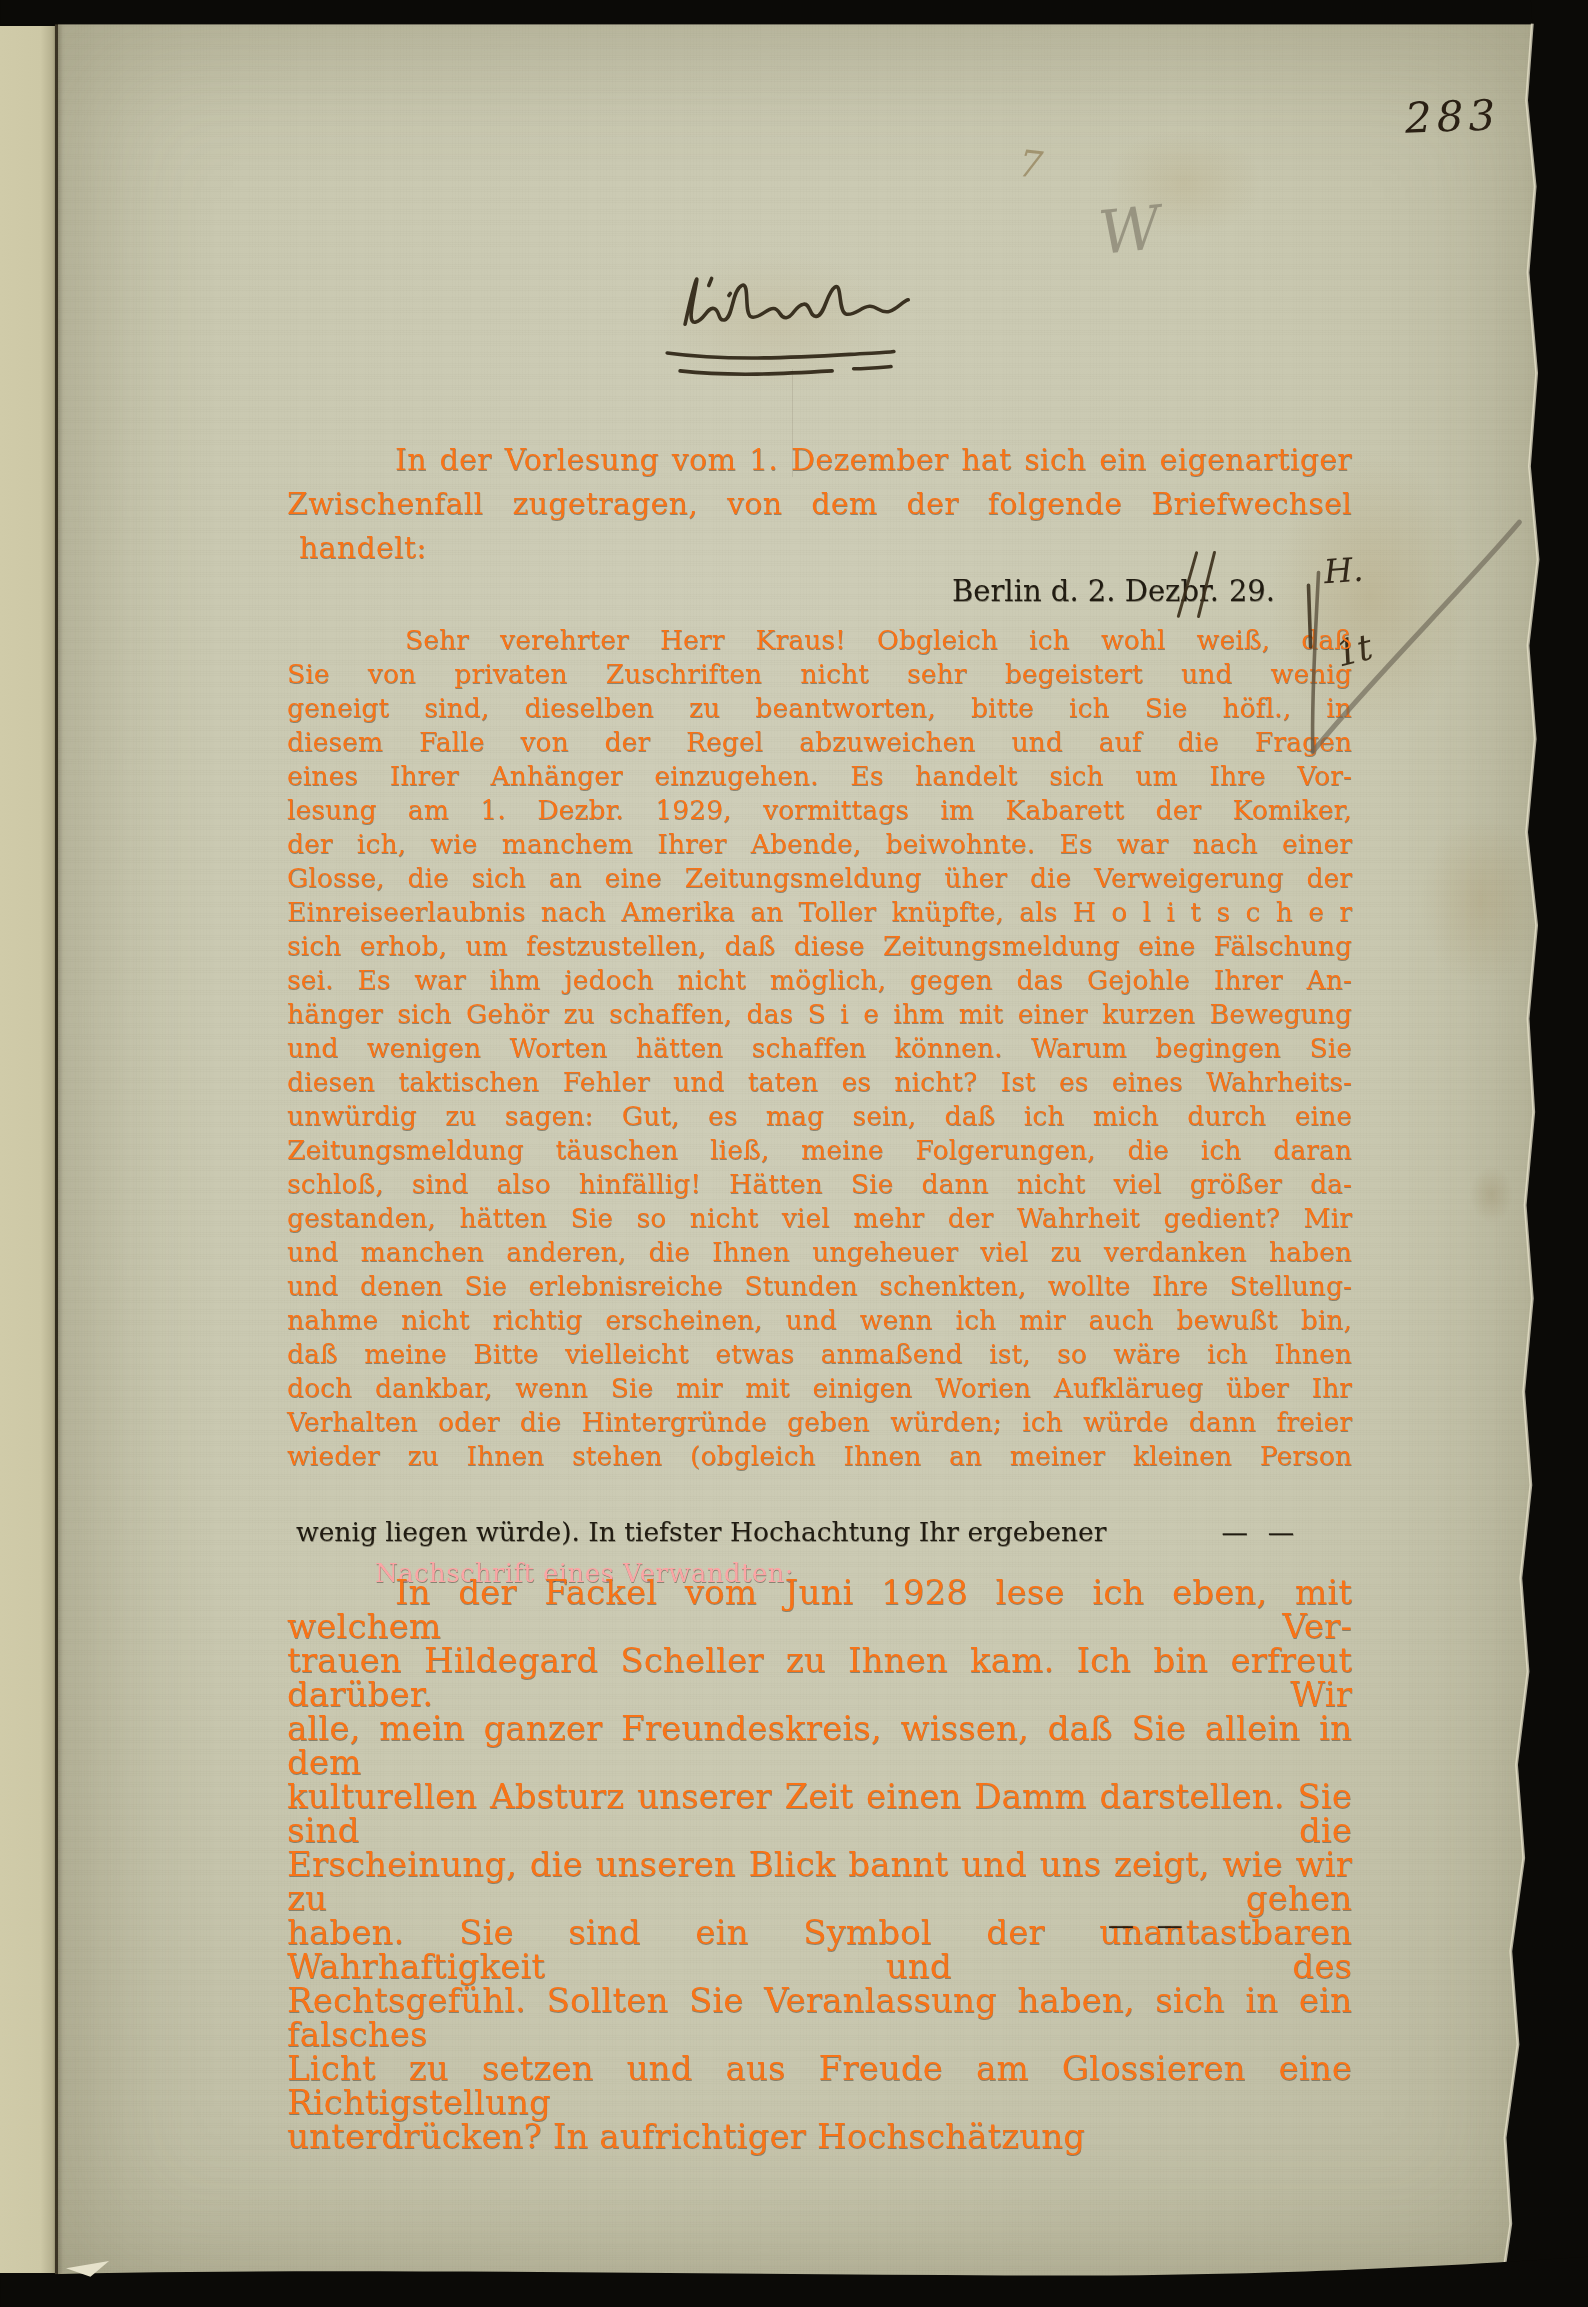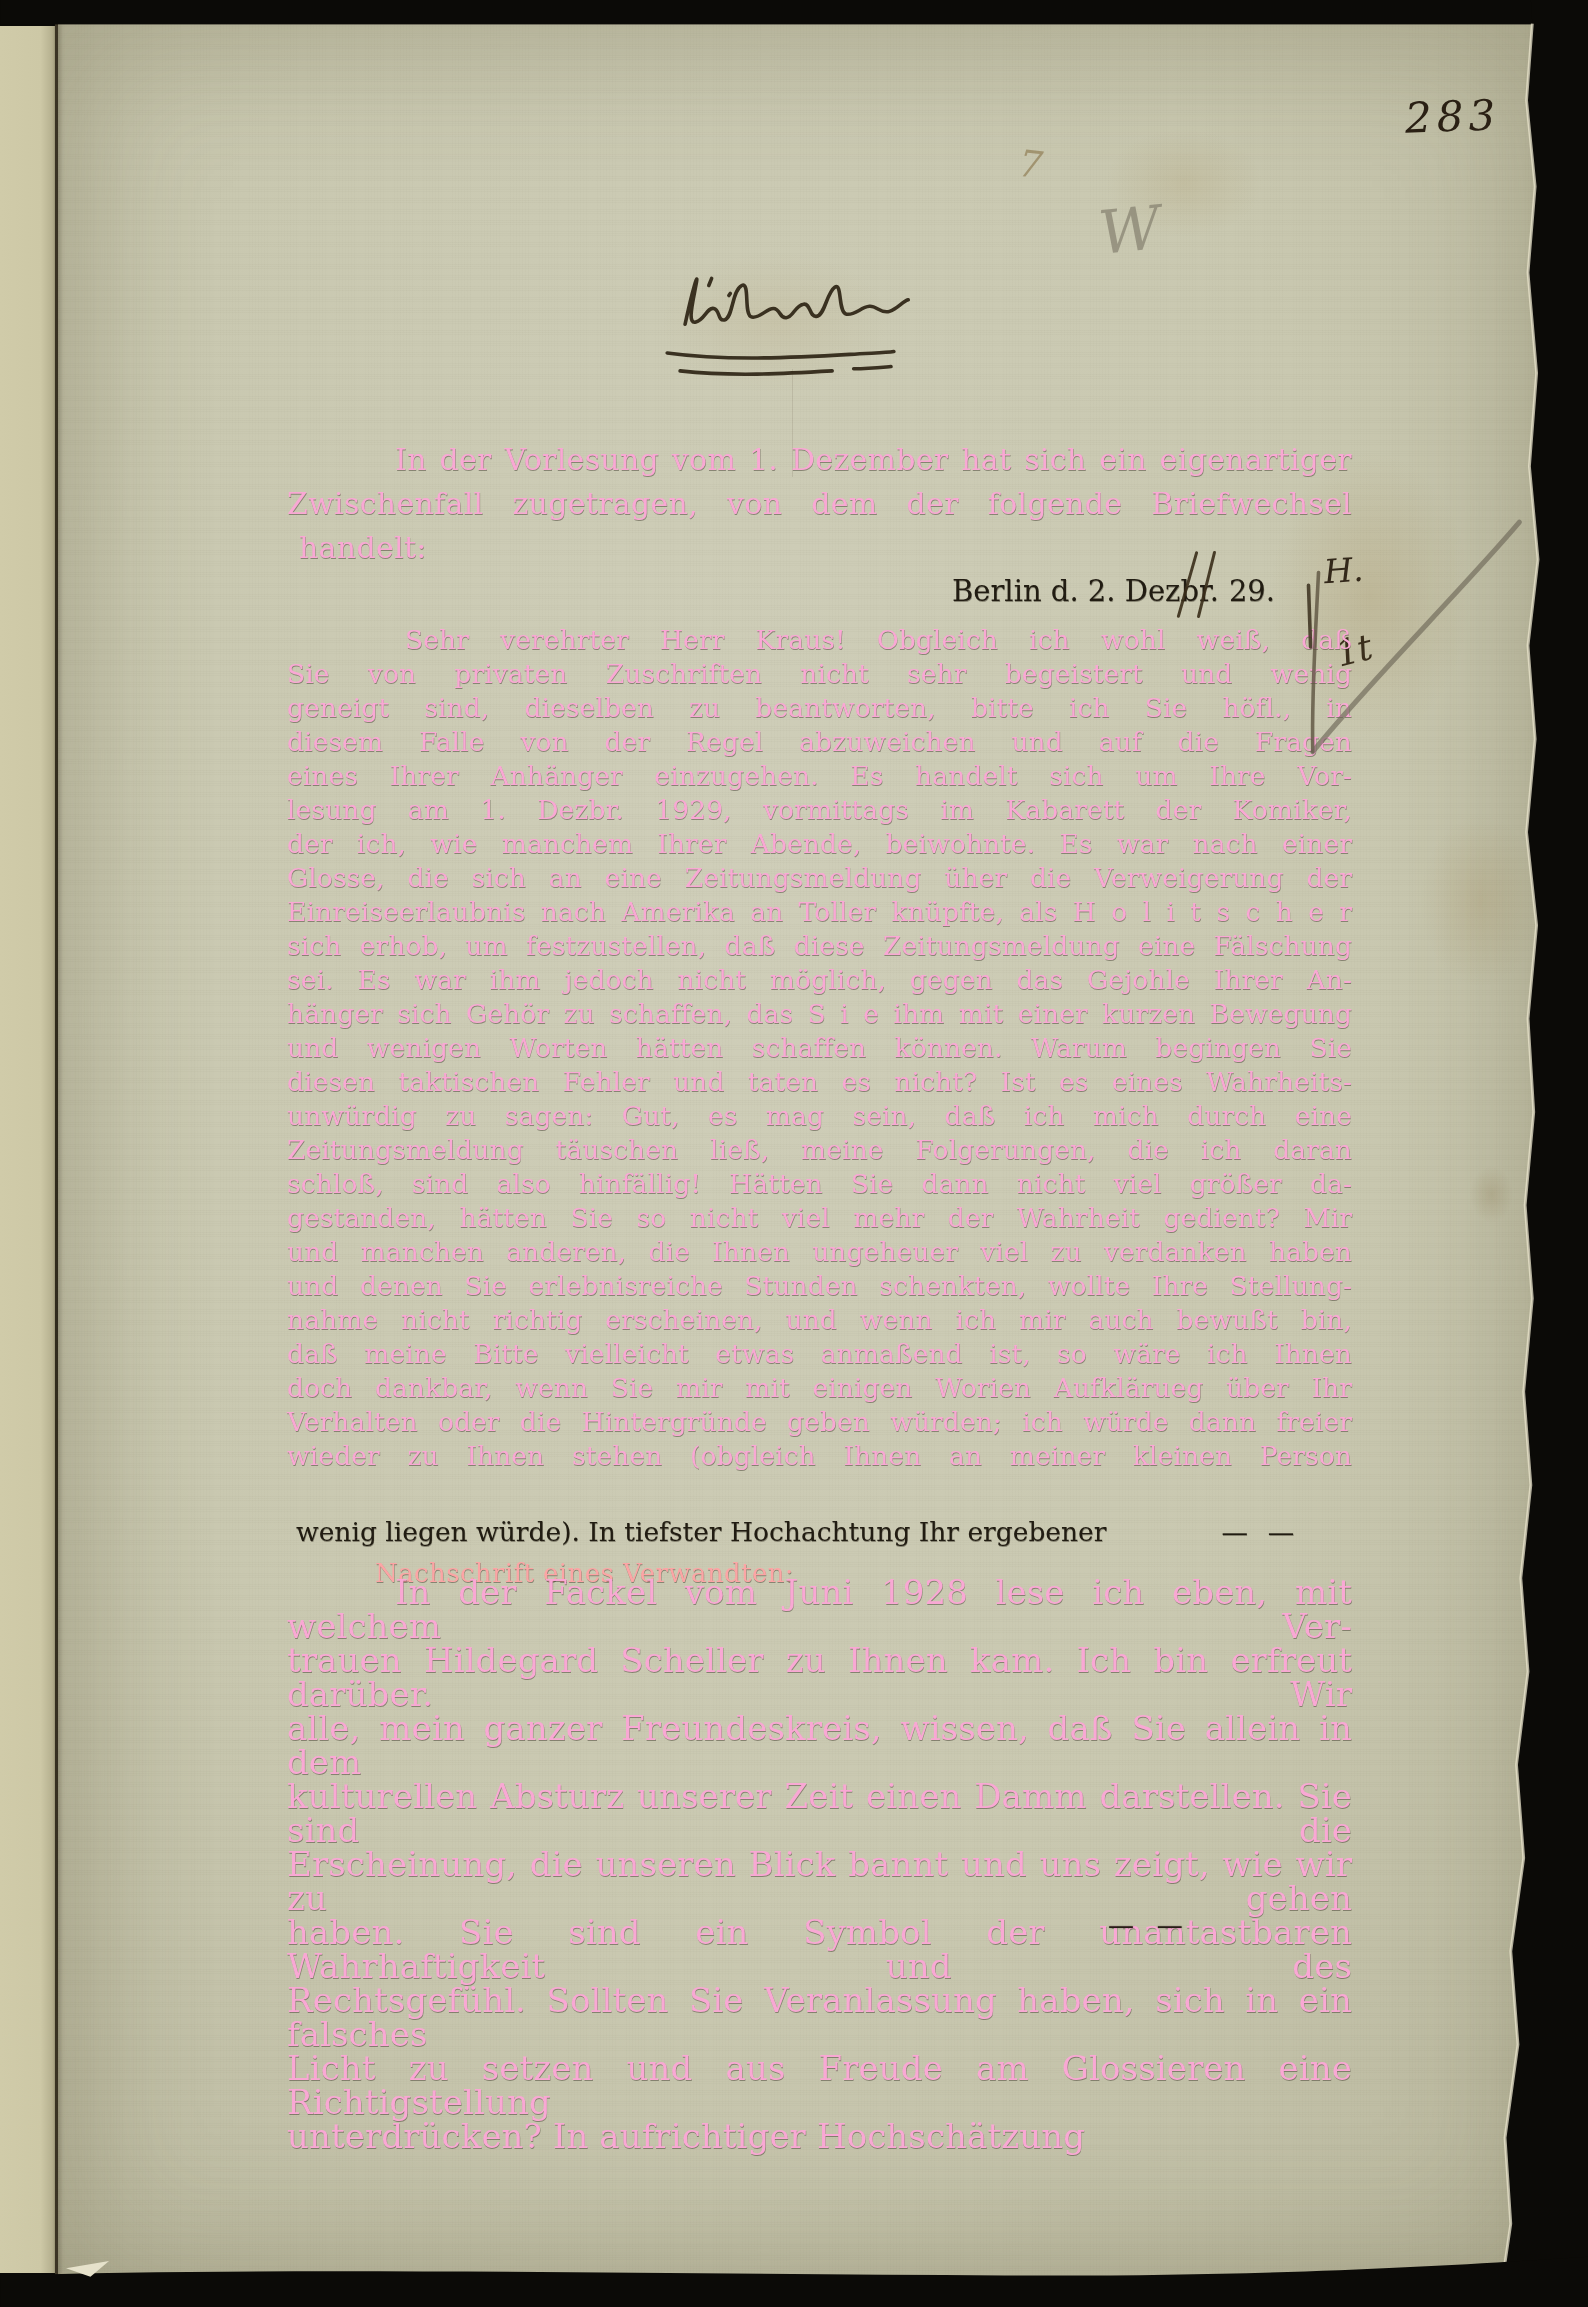--- a/index.html
+++ b/index.html
@@ -23,21 +23,21 @@
     background-position:1212px 428px,1362px 791px,1047px 105px,602px 227px,1412px 1142px,0 0,0 0,0 0;
     background-size:201px 287px,122px 172px,158px 108px,230px 143px,43px 57px,auto,auto,auto;
     box-shadow: inset 0 0 129px 21.5px rgba(95,85,55,.28);
     border-radius:0 0 29px 5.7px;}
   .gutter{position:absolute;left:55px;top:24px;width:2.9px;height:2253px;
     background:linear-gradient(180deg,#3b3424 0%,#2f2a1b 50%,#3b3424 100%);
     box-shadow:1.4px 0 4.3px rgba(60,50,30,.45);}
   .crease{position:absolute;left:792px;top:369px;width:1.4px;height:108px;background:rgba(70,60,40,.12);}
 
   
-  .textblock{position:absolute;left:287px;width:1065px;color:#f9a8d4;
+  .textblock{position:absolute;left:287px;width:1065px;color:#f97316;
     text-shadow:0.4px 0.6px 0.6px rgba(25,20,10,.38);}
   .tline{text-align:justify;text-align-last:justify;}
   .intro{top:438px;font-size:30px;line-height:44px;letter-spacing:0.3px;}
   .intro .tline:first-child{text-indent:108px;}
   .intro .tline:last-child{text-align-last:left;margin-left:12px;}
   .dateline{position:absolute;left:287px;top:574px;width:1065px;font-size:29px;
     color:#211c12;text-align:right;padding-right:0;box-sizing:border-box;
     text-shadow:0.4px 0.6px 0.6px rgba(25,20,10,.38);}
   .dateline .inner{display:inline-block;margin-right:77px;}
   .datepost{margin-left:10px;}

